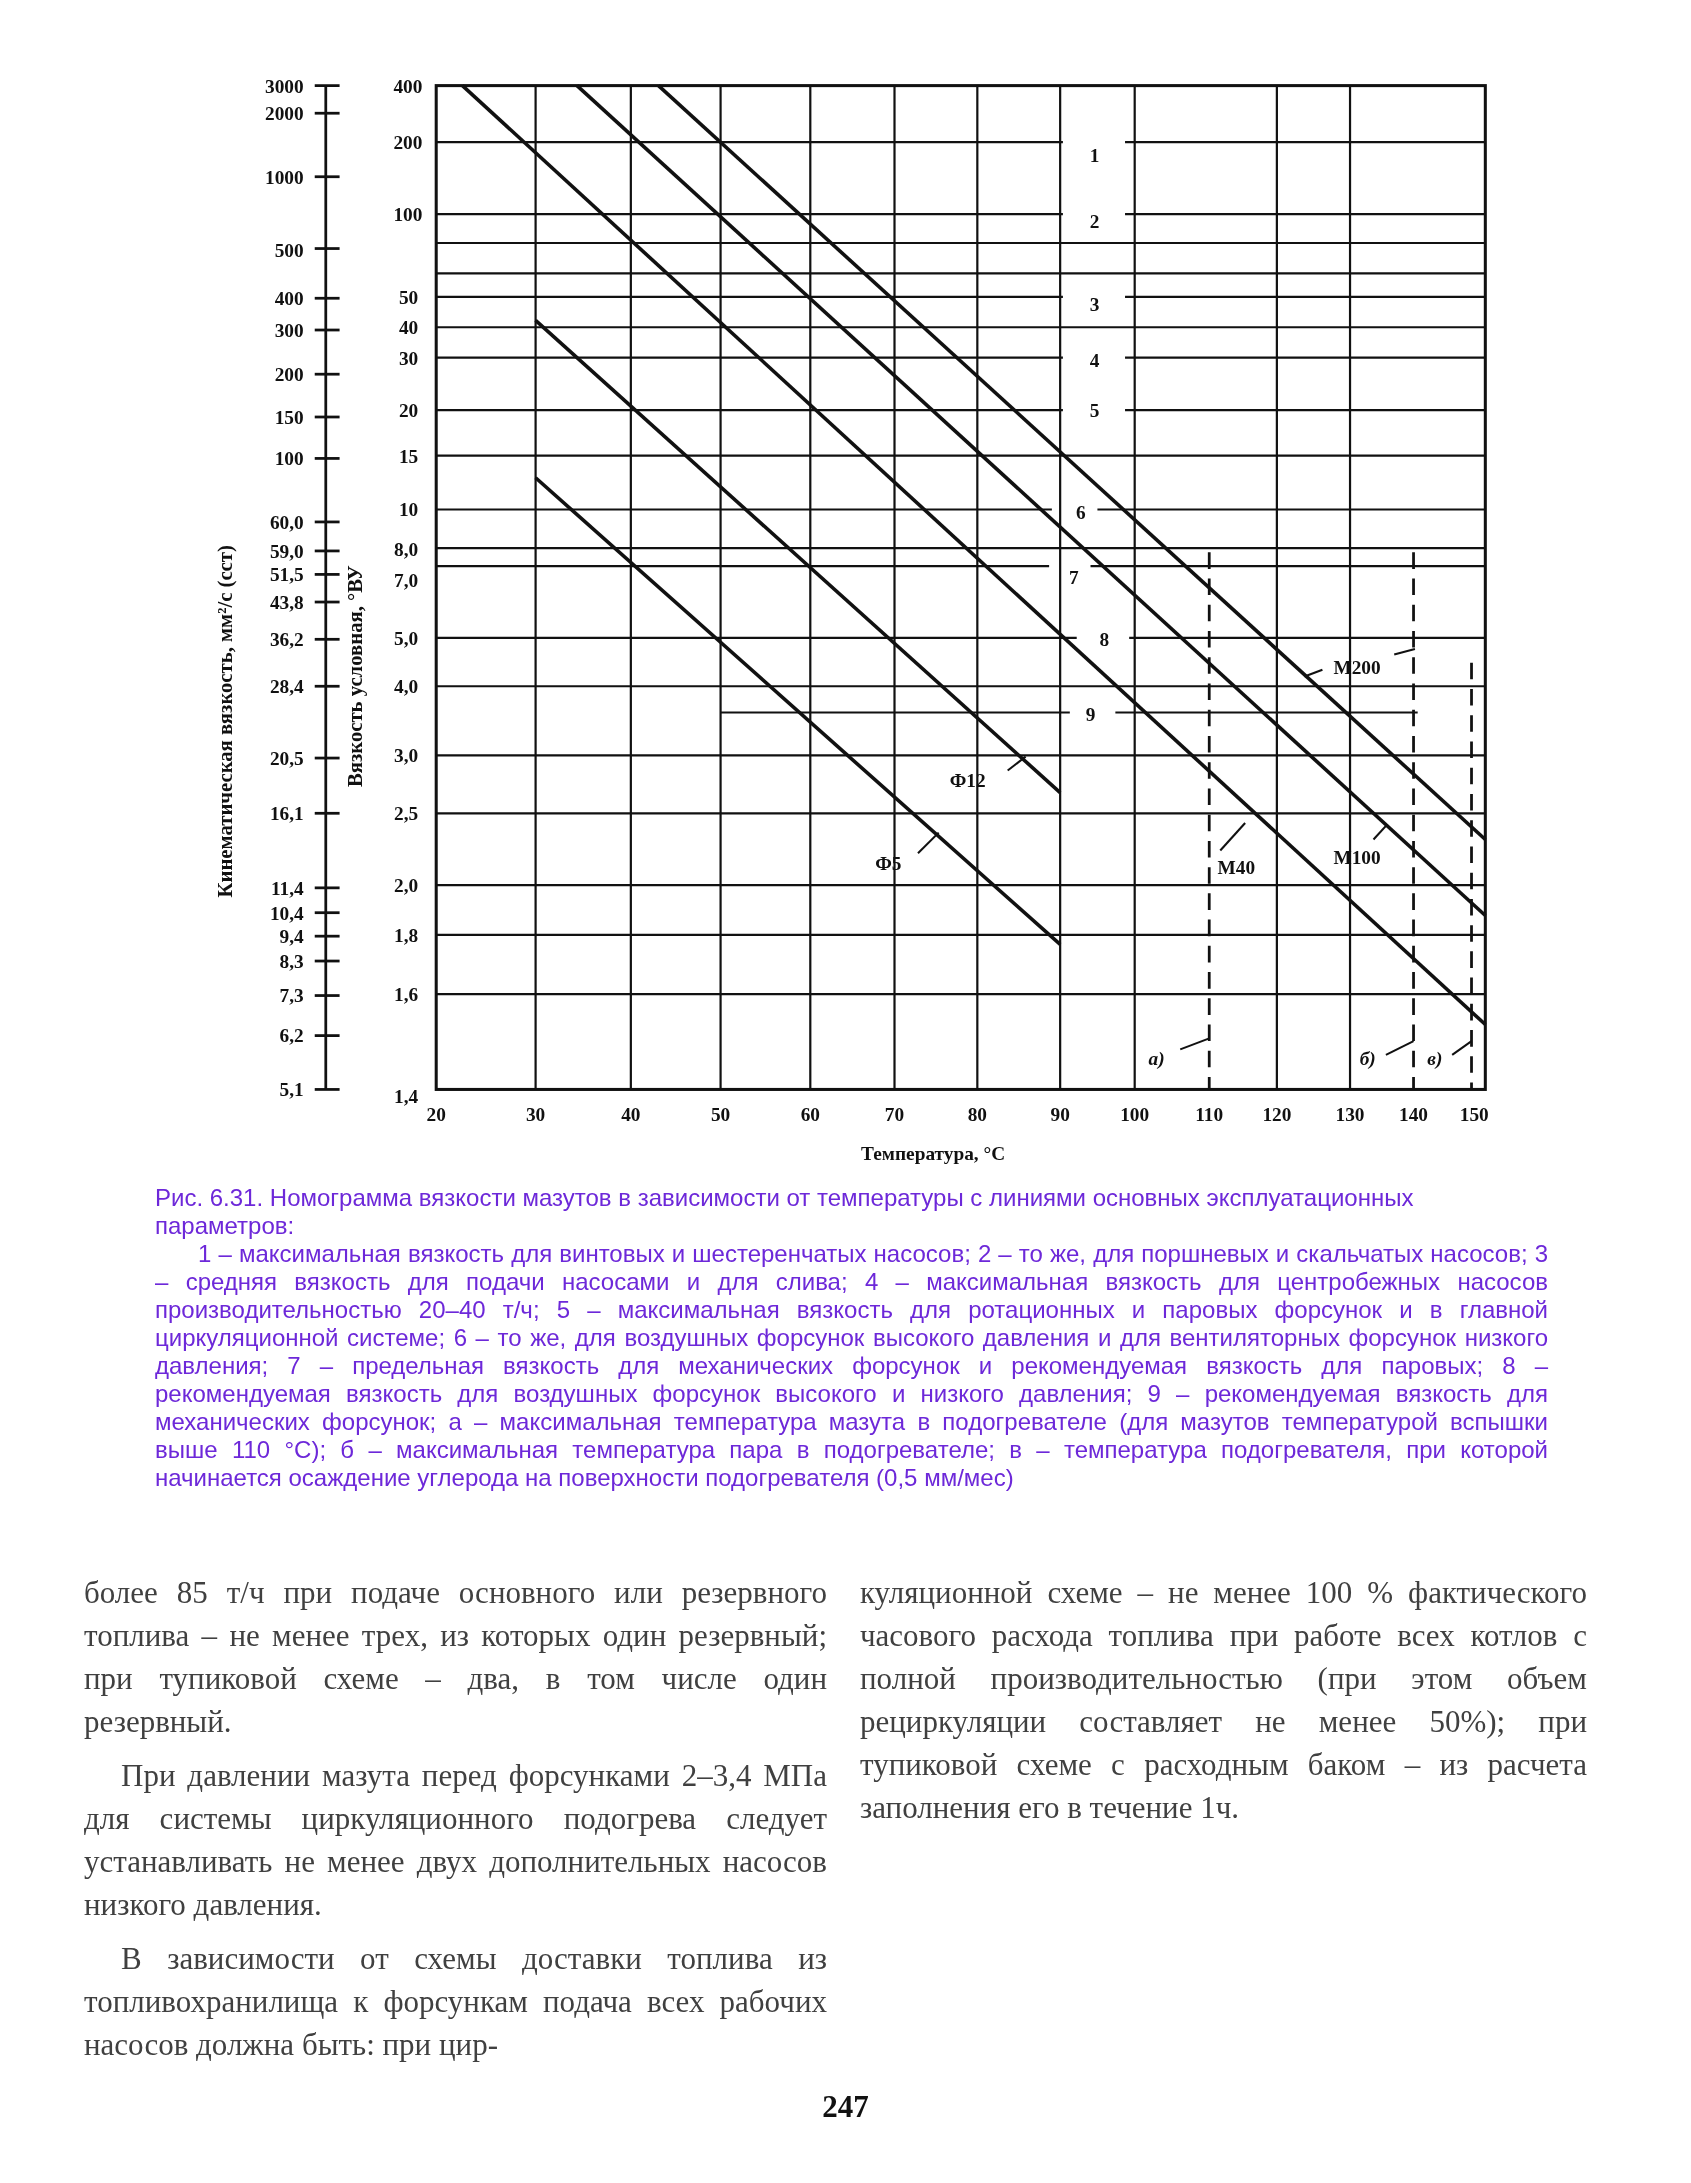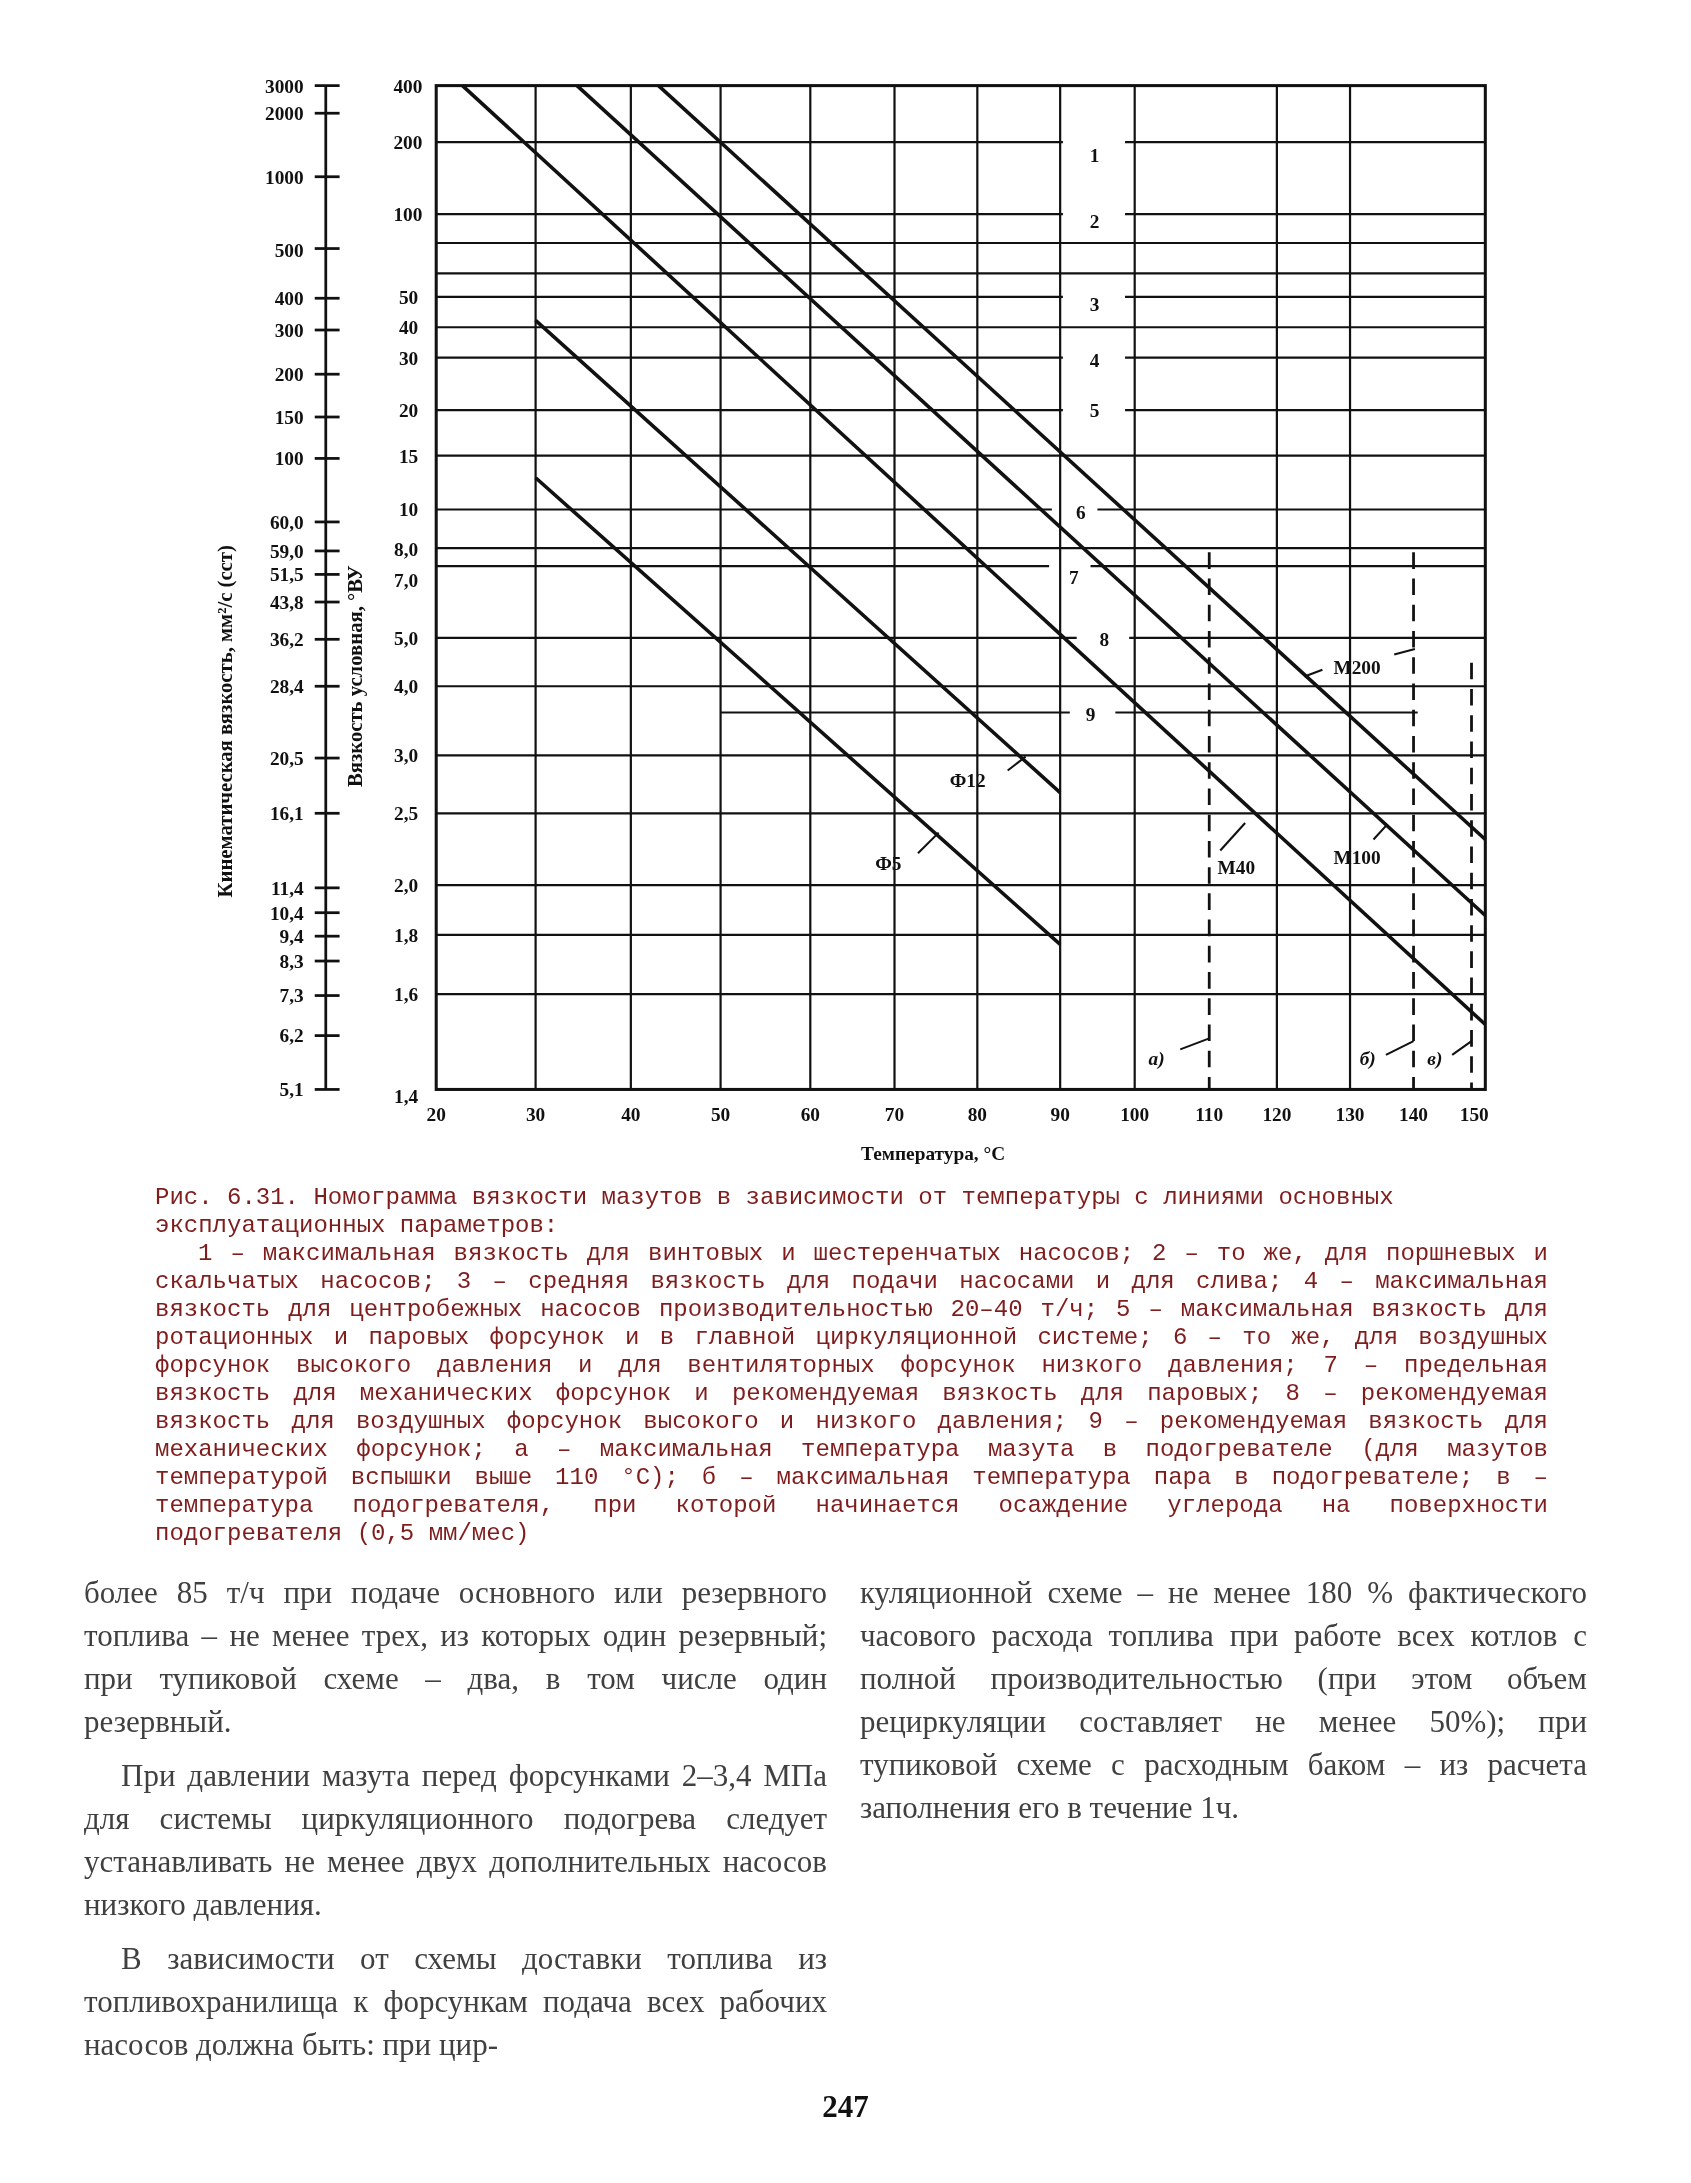--- a/index.html
+++ b/index.html
@@ -1,18 +1,18 @@
 <!DOCTYPE html>
 <html style="font-size:12.4px"><head>
 <meta charset="utf-8">
 <style>
   html,body{margin:0;padding:0;background:#fff;}
   body{width:1691px;height:2183px;position:relative;overflow:hidden;font-family:"DejaVu Serif","Liberation Serif",serif;color:#111;}
   #chart{position:absolute;left:0;top:0;width:1691px;height:1222px;}
-  .caption{position:absolute;left:155px;top:1184px;width:1393px;font-family:Liberation Mono, monospace;font-size:24px;line-height:28px;color:#7f1d1d;}
+  .caption{position:absolute;left:155px;top:1184px;width:1393px;font-family:Liberation Sans, sans-serif;font-size:24px;line-height:28px;color:#6d28d9;}
   .caption .title{font-weight:normal;}
   .caption .legend{text-indent:43px;text-align:justify;}
   .body{position:absolute;top:1571px;font-family:"Liberation Serif",serif;font-size:31px;line-height:43px;text-align:justify;color:#404040;}
   .col-left{left:84px;width:743px;}
   .col-right{left:860px;width:727px;}
   .body p{margin:0 0 10.8px 0;}
   .body p.ind{text-indent:37px;}
   .pagenum{position:absolute;top:2089px;left:0;width:1691px;text-align:center;font-family:"Liberation Serif",serif;font-weight:bold;font-size:31px;}
   svg text{font-family:"Liberation Serif",serif;font-weight:bold;fill:#111;}
 </style>
@@ -220,17 +220,17 @@
   <div class="title">Рис. 6.31. Номограмма вязкости мазутов в зависимости от температуры с линиями основных эксплуатационных параметров:</div>
   <div class="legend">1 – максимальная вязкость для винтовых и шестеренчатых насосов; 2 – то же, для поршневых и скальчатых насосов; 3 – средняя вязкость для подачи насосами и для слива; 4 – максимальная вязкость для центробежных насосов производительностью 20–40 т/ч; 5 – максимальная вязкость для ротационных и паровых форсунок и в главной циркуляционной системе; 6 – то же, для воздушных форсунок высокого давления и для вентиляторных форсунок низкого давления; 7 – предельная вязкость для механических форсунок и рекомендуемая вязкость для паровых; 8 – рекомендуемая вязкость для воздушных форсунок высокого и низкого давления; 9 – рекомендуемая вязкость для механических форсунок; а – максимальная температура мазута в подогревателе (для мазутов температурой вспышки выше 110 °С); б – максимальная температура пара в подогревателе; в – температура подогревателя, при которой начинается осаждение углерода на поверхности подогревателя (0,5 мм/мес)</div>
 </div>
 
 <div class="body col-left">
   <p>более 85 т/ч при подаче основного или резервного топлива – не менее трех, из которых один резервный; при тупиковой схеме – два, в том числе один резервный.</p>
   <p class="ind">При давлении мазута перед форсунками 2–3,4 МПа для системы циркуляционного подогрева следует устанавливать не менее двух дополнительных насосов низкого давления.</p>
   <p class="ind">В зависимости от схемы доставки топлива из топливохранилища к форсункам подача всех рабочих насосов должна быть: при цир-</p>
 </div>
 <div class="body col-right">
-  <p>куляционной схеме – не менее 180 % фактического часового расхода топлива при работе всех котлов с полной производительностью (при этом объем рециркуляции составляет не менее 50%); при тупиковой схеме с расходным баком – из расчета заполнения его в течение 1ч.</p>
+  <p>куляционной схеме – не менее 100 % фактического часового расхода топлива при работе всех котлов с полной производительностью (при этом объем рециркуляции составляет не менее 50%); при тупиковой схеме с расходным баком – из расчета заполнения его в течение 1ч.</p>
 </div>
 
 <div class="pagenum">247</div>
 
 
 </body></html>

